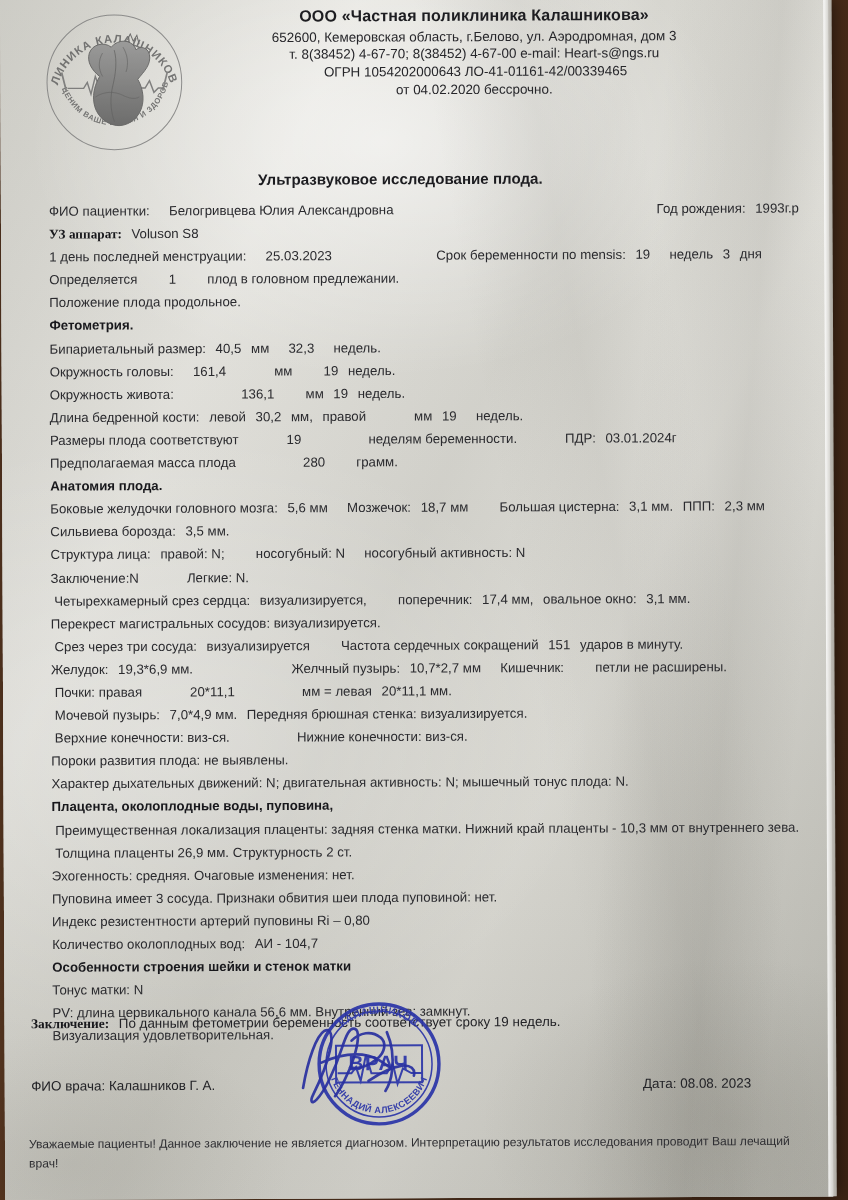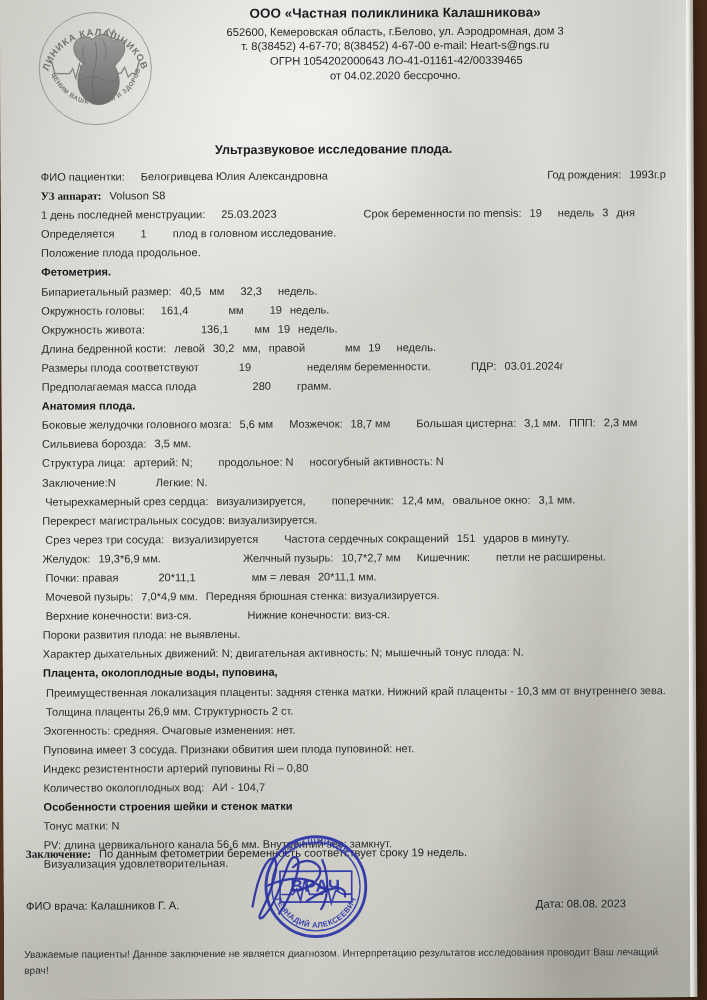--- a/index.html
+++ b/index.html
@@ -218,21 +218,21 @@
       </div>
 
       <div class="row">
         <span>1 день последней менструации:</span><span class="sp2"></span><span>25.03.2023</span>
         <span class="right-val" style="right:42px;">
           <span>Срок беременности по mensis:</span><span class="sp1"></span><span>19</span><span class="sp2"></span><span>недель</span><span class="sp1"></span><span>3</span><span class="sp1"></span><span>дня</span>
         </span>
       </div>
 
       <div class="row">
-        <span>Определяется</span><span class="sp3"></span><span>1</span><span class="sp3"></span><span>плод  в  головном исследование.</span>
+        <span>Определяется</span><span class="sp3"></span><span>1</span><span class="sp3"></span><span>плод  в  головном предлежании.</span>
       </div>
       <div class="row">Положение плода  продольное.</div>
 
       <div class="row sec">Фетометрия.</div>
 
       <div class="row">
         <span>Бипариетальный размер:</span><span class="sp1"></span><span>40,5</span><span class="sp1"></span><span>мм</span><span class="sp2"></span><span>32,3</span><span class="sp2"></span><span>недель.</span>
       </div>
 
       <div class="row">
@@ -259,29 +259,29 @@
 
       <div class="row">
         <span>Боковые желудочки головного мозга:</span><span class="sp1"></span><span>5,6  мм</span><span class="sp2"></span><span>Мозжечок:</span><span class="sp1"></span><span>18,7 мм</span><span class="sp3"></span><span>Большая цистерна:</span><span class="sp1"></span><span>3,1 мм.</span><span class="sp1"></span><span>ППП:</span><span class="sp1"></span><span>2,3 мм</span>
       </div>
 
       <div class="row">
         <span>Сильвиева борозда:</span><span class="sp1"></span><span>3,5 мм.</span>
       </div>
 
       <div class="row">
-        <span>Структура лица:</span><span class="sp1"></span><span>артерий: N;</span><span class="sp3"></span><span>продольное: N</span><span class="sp2"></span><span>носогубный активность: N</span>
+        <span>Структура лица:</span><span class="sp1"></span><span>правой: N;</span><span class="sp3"></span><span>носогубный: N</span><span class="sp2"></span><span>носогубный активность: N</span>
       </div>
 
       <div class="row">
         <span>Заключение:N</span><span class="sp4"></span><span>Легкие:  N.</span>
       </div>
 
       <div class="row lead">
-        <span>Четырехкамерный срез сердца:</span><span class="sp1"></span><span>визуализируется,</span><span class="sp3"></span><span>поперечник:</span><span class="sp1"></span><span>12,4  мм,</span><span class="sp1"></span><span>овальное окно:</span><span class="sp1"></span><span>3,1  мм.</span>
+        <span>Четырехкамерный срез сердца:</span><span class="sp1"></span><span>визуализируется,</span><span class="sp3"></span><span>поперечник:</span><span class="sp1"></span><span>17,4  мм,</span><span class="sp1"></span><span>овальное окно:</span><span class="sp1"></span><span>3,1  мм.</span>
       </div>
 
       <div class="row">Перекрест магистральных сосудов: визуализируется.</div>
 
       <div class="row lead">
         <span>Срез через три сосуда:</span><span class="sp1"></span><span>визуализируется</span><span class="sp3"></span><span>Частота сердечных сокращений</span><span class="sp1"></span><span>151</span><span class="sp1"></span><span>ударов в минуту.</span>
       </div>
 
       <div class="row">
         <span>Желудок:</span><span class="sp1"></span><span>19,3*6,9  мм.</span><span class="sp5"></span><span class="sp3"></span><span>Желчный пузырь:</span><span class="sp1"></span><span>10,7*2,7 мм</span><span class="sp2"></span><span>Кишечник:</span><span class="sp3"></span><span>петли не расширены.</span>

